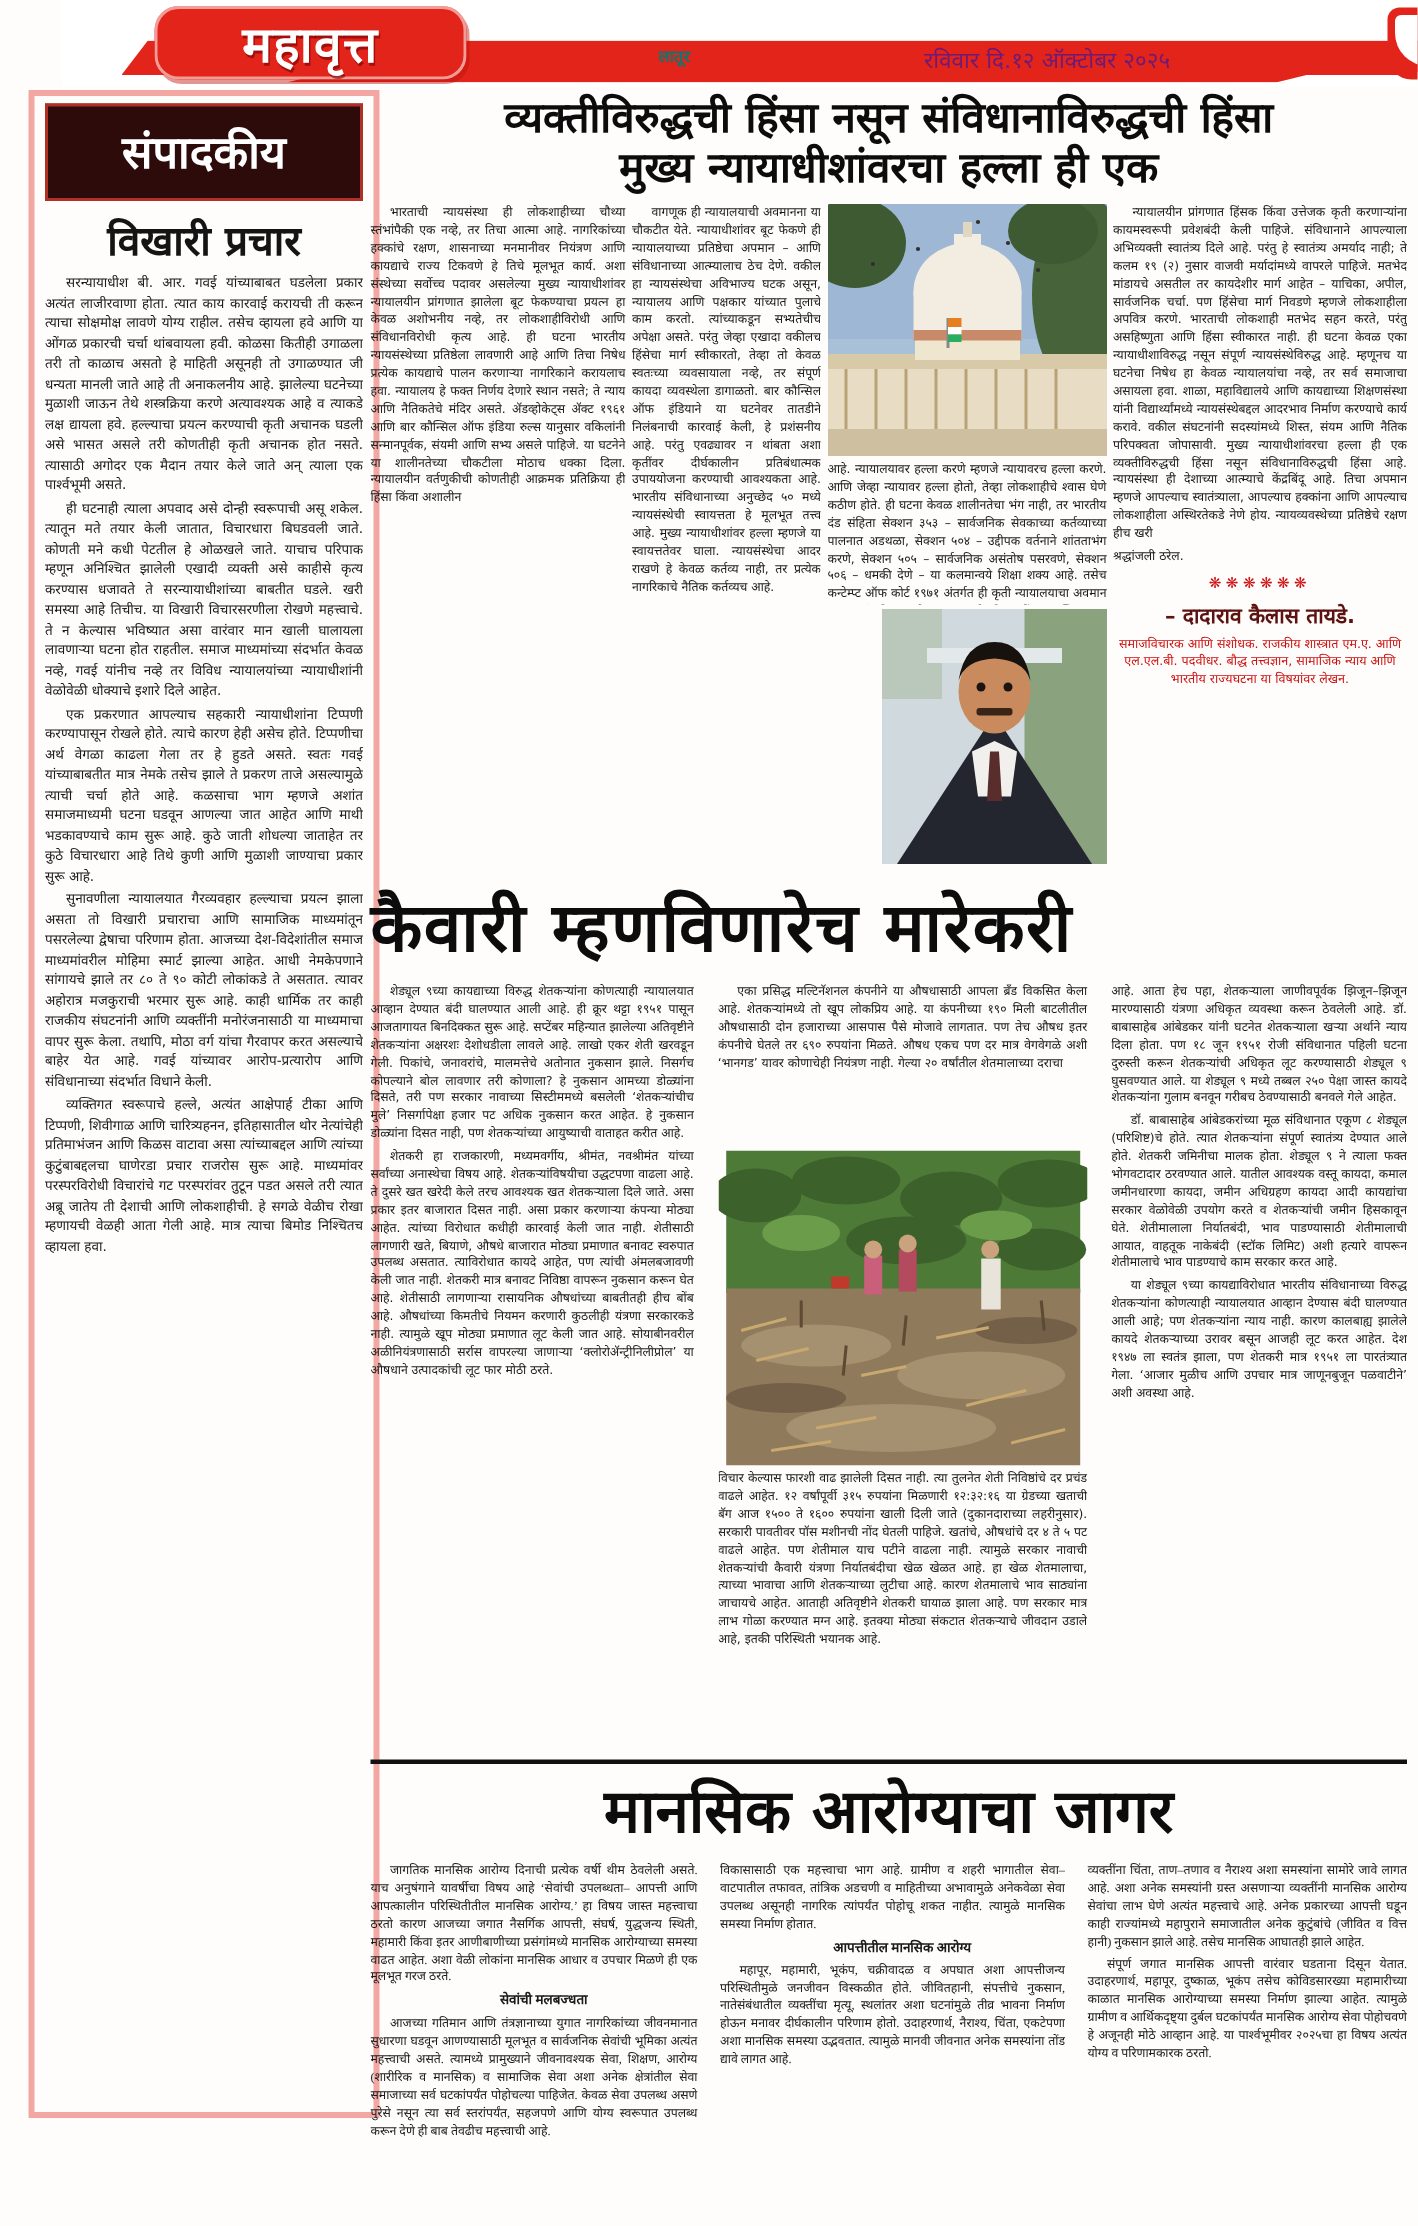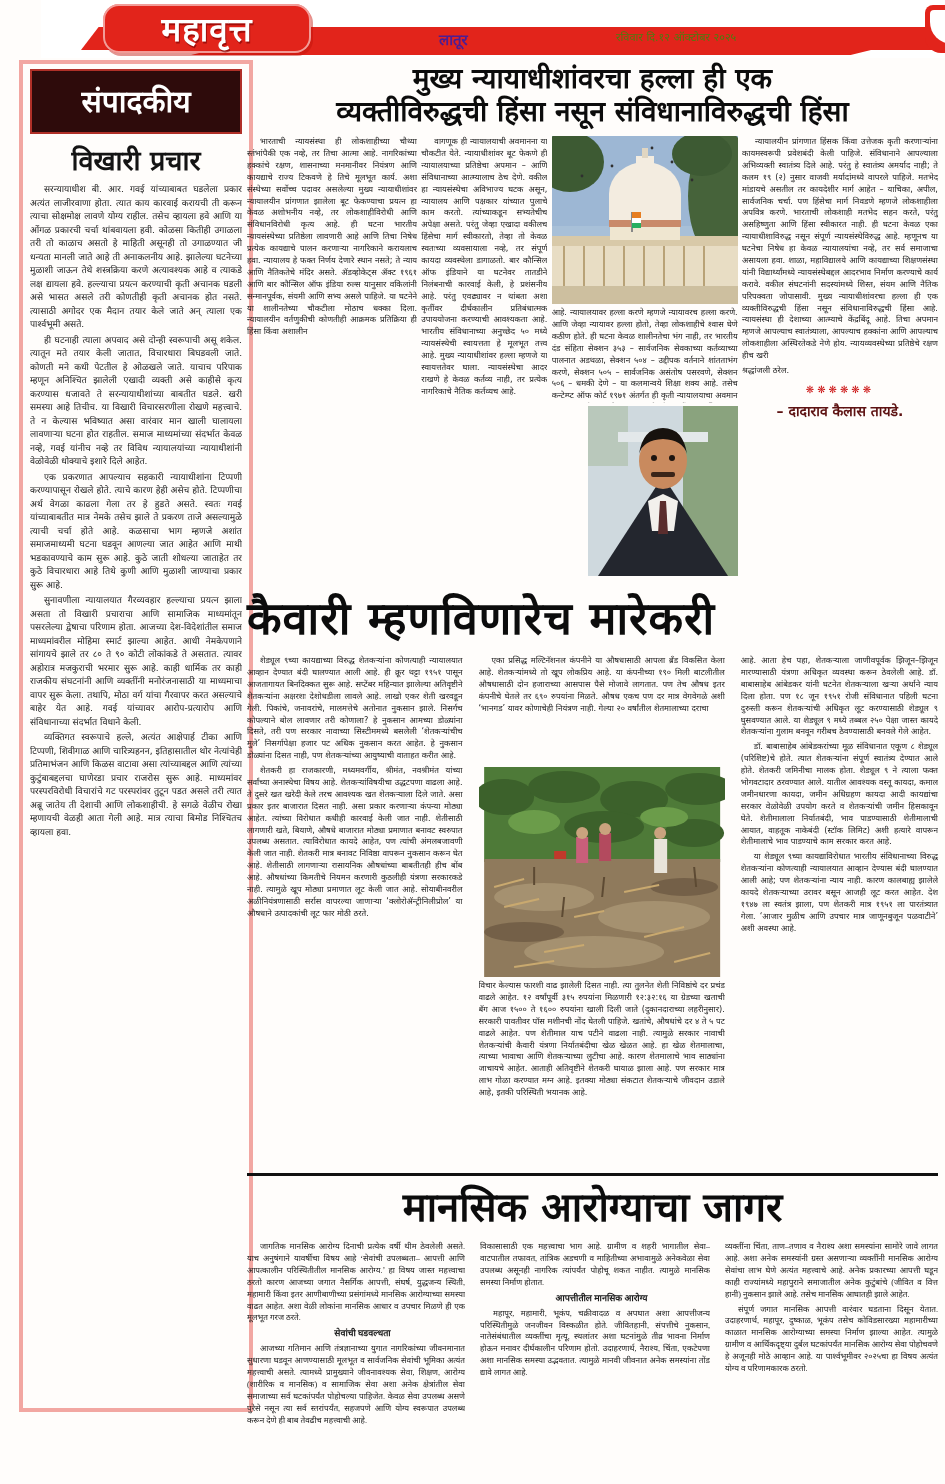--- a/index.html
+++ b/index.html
@@ -11,22 +11,22 @@
   .header{position:absolute;top:0;left:0;width:945px;height:58px;background:#fff;margin-left:41px;}
   .red-band{position:absolute;top:27px;left:40px;width:880px;height:23px;background:#e2241b;
     clip-path:polygon(2% 0,100% 0,98% 100%,0 100%);}
   .red-band2{position:absolute;top:50px;left:150px;width:680px;height:5px;background:#e2241b;
     clip-path:polygon(3% 0,100% 0,97% 100%,0 100%);}
   .masthead-box{position:absolute;left:62px;top:4px;width:208px;height:49px;background:#e2241b;
     border-radius:16px;display:flex;align-items:center;justify-content:center;
     box-shadow:inset 0 0 0 2px rgba(255,255,255,.55), 2px 3px 0 rgba(190,20,10,.45);}
   .masthead-box span{color:#fff;font-size:33px;font-weight:bold;letter-spacing:1px;
     text-shadow:1px 2px 0 rgba(120,0,0,.6);}
-  .edition{position:absolute;left:398px;top:29px;color:#4c1d95;font-size:15px;font-weight:bold;}
-  .dateline{position:absolute;left:575px;top:29px;color:#4d7c0f;font-size:11px;}
+  .edition{position:absolute;left:398px;top:29px;color:#0f766e;font-size:11px;font-weight:bold;}
+  .dateline{position:absolute;left:575px;top:29px;color:#701a75;font-size:15px;}
   .page-badge{position:absolute;right:3px;top:5px;width:58px;height:48px;background:#e2241b;
     border-radius:8px 8px 16px 16px;}
   .page-badge .inner{position:absolute;left:5px;top:5px;right:5px;bottom:9px;background:#fff;
     border-radius:4px 4px 22px 22px;display:flex;align-items:center;justify-content:center;}
   .page-badge .num{color:#d01910;font-size:30px;font-weight:bold;line-height:1;}
   
   .editorial{position:absolute;left:19px;top:60px;width:234px;height:1352px;box-sizing:border-box;
     border:4px solid #f2a7a2;background:#fffdfb;padding:5px 7px;}
   .edit-head{background:#2e0b0b;border:2px solid #b03028;color:#fff;text-align:center;
     font-size:30px;font-weight:bold;padding:9px 0 11px;}
@@ -86,22 +86,22 @@
     <p>ही घटनाही त्याला अपवाद असे दोन्ही स्वरूपाची असू शकेल. त्यातून मते तयार केली जातात, विचारधारा बिघडवली जाते. कोणती मने कधी पेटतील हे ओळखले जाते. याचाच परिपाक म्हणून अनिश्चित झालेली एखादी व्यक्ती असे काहीसे कृत्य करण्यास धजावते ते सरन्यायाधीशांच्या बाबतीत घडले. खरी समस्या आहे तिचीच. या विखारी विचारसरणीला रोखणे महत्त्वाचे. ते न केल्यास भविष्यात असा वारंवार मान खाली घालायला लावणाऱ्या घटना होत राहतील. समाज माध्यमांच्या संदर्भात केवळ नव्हे, गवई यांनीच नव्हे तर विविध न्यायालयांच्या न्यायाधीशांनी वेळोवेळी धोक्याचे इशारे दिले आहेत.</p>
     <p>एक प्रकरणात आपल्याच सहकारी न्यायाधीशांना टिप्पणी करण्यापासून रोखले होते. त्याचे कारण हेही असेच होते. टिप्पणीचा अर्थ वेगळा काढला गेला तर हे हुडते असते. स्वतः गवई यांच्याबाबतीत मात्र नेमके तसेच झाले ते प्रकरण ताजे असल्यामुळे त्याची चर्चा होते आहे. कळसाचा भाग म्हणजे अशांत समाजमाध्यमी घटना घडवून आणल्या जात आहेत आणि माथी भडकावण्याचे काम सुरू आहे. कुठे जाती शोधल्या जाताहेत तर कुठे विचारधारा आहे तिथे कुणी आणि मुळाशी जाण्याचा प्रकार सुरू आहे.</p>
     <p>सुनावणीला न्यायालयात गैरव्यवहार हल्ल्याचा प्रयत्न झाला असता तो विखारी प्रचाराचा आणि सामाजिक माध्यमांतून पसरलेल्या द्वेषाचा परिणाम होता. आजच्या देश-विदेशांतील समाज माध्यमांवरील मोहिमा स्मार्ट झाल्या आहेत. आधी नेमकेपणाने सांगायचे झाले तर ८० ते ९० कोटी लोकांकडे ते असतात. त्यावर अहोरात्र मजकुराची भरमार सुरू आहे. काही धार्मिक तर काही राजकीय संघटनांनी आणि व्यक्तींनी मनोरंजनासाठी या माध्यमाचा वापर सुरू केला. तथापि, मोठा वर्ग यांचा गैरवापर करत असल्याचे बाहेर येत आहे. गवई यांच्यावर आरोप-प्रत्यारोप आणि संविधानाच्या संदर्भात विधाने केली.</p>
     <p>व्यक्तिगत स्वरूपाचे हल्ले, अत्यंत आक्षेपार्ह टीका आणि टिप्पणी, शिवीगाळ आणि चारित्र्यहनन, इतिहासातील थोर नेत्यांचेही प्रतिमाभंजन आणि किळस वाटावा असा त्यांच्याबद्दल आणि त्यांच्या कुटुंबाबद्दलचा घाणेरडा प्रचार राजरोस सुरू आहे. माध्यमांवर परस्परविरोधी विचारांचे गट परस्परांवर तुटून पडत असले तरी त्यात अब्रू जातेय ती देशाची आणि लोकशाहीची. हे सगळे वेळीच रोखा म्हणायची वेळही आता गेली आहे. मात्र त्याचा बिमोड निश्चितच व्हायला हवा.</p>
   </div>
 </div>
 
 <div class="main">
 
   <div>
+    <div class="h1">व्यक्तीविरुद्धची हिंसा नसून संविधानाविरुद्धची हिंसा</div>
     <div class="h1">मुख्य न्यायाधीशांवरचा हल्ला ही एक</div>
-    <div class="h1">व्यक्तीविरुद्धची हिंसा नसून संविधानाविरुद्धची हिंसा</div>
     <div class="cols a1-cols">
       <div class="col a1c1">
         <p>भारताची न्यायसंस्था ही लोकशाहीच्या चौथ्या स्तंभांपैकी एक नव्हे, तर तिचा आत्मा आहे. नागरिकांच्या हक्कांचे रक्षण, शासनाच्या मनमानीवर नियंत्रण आणि कायद्याचे राज्य टिकवणे हे तिचे मूलभूत कार्य. अशा संस्थेच्या सर्वोच्च पदावर असलेल्या मुख्य न्यायाधीशांवर न्यायालयीन प्रांगणात झालेला बूट फेकण्याचा प्रयत्न हा केवळ अशोभनीय नव्हे, तर लोकशाहीविरोधी आणि संविधानविरोधी कृत्य आहे. ही घटना भारतीय न्यायसंस्थेच्या प्रतिष्ठेला लावणारी आहे आणि तिचा निषेध प्रत्येक कायद्याचे पालन करणाऱ्या नागरिकाने करायलाच हवा. न्यायालय हे फक्त निर्णय देणारे स्थान नसते; ते न्याय आणि नैतिकतेचे मंदिर असते. ॲडव्होकेट्स ॲक्ट १९६१ आणि बार कौन्सिल ऑफ इंडिया रुल्स यानुसार वकिलांनी सन्मानपूर्वक, संयमी आणि सभ्य असले पाहिजे. या घटनेने या शालीनतेच्या चौकटीला मोठाच धक्का दिला. न्यायालयीन वर्तणुकीची कोणतीही आक्रमक प्रतिक्रिया ही हिंसा किंवा अशालीन</p>
       </div>
       <div class="col a1c2">
         <p>वागणूक ही न्यायालयाची अवमानना या चौकटीत येते. न्यायाधीशांवर बूट फेकणे ही न्यायालयाच्या प्रतिष्ठेचा अपमान – आणि संविधानाच्या आत्म्यालाच ठेच देणे. वकील हा न्यायसंस्थेचा अविभाज्य घटक असून, न्यायालय आणि पक्षकार यांच्यात पुलाचे काम करतो. त्यांच्याकडून सभ्यतेचीच अपेक्षा असते. परंतु जेव्हा एखादा वकीलच हिंसेचा मार्ग स्वीकारतो, तेव्हा तो केवळ स्वतःच्या व्यवसायाला नव्हे, तर संपूर्ण कायदा व्यवस्थेला डागाळतो. बार कौन्सिल ऑफ इंडियाने या घटनेवर तातडीने निलंबनाची कारवाई केली, हे प्रशंसनीय आहे. परंतु एवढ्यावर न थांबता अशा कृतींवर दीर्घकालीन प्रतिबंधात्मक उपाययोजना करण्याची आवश्यकता आहे. भारतीय संविधानाच्या अनुच्छेद ५० मध्ये न्यायसंस्थेची स्वायत्तता हे मूलभूत तत्त्व आहे. मुख्य न्यायाधीशांवर हल्ला म्हणजे या स्वायत्ततेवर घाला. न्यायसंस्थेचा आदर राखणे हे केवळ कर्तव्य नाही, तर प्रत्येक नागरिकाचे नैतिक कर्तव्यच आहे.</p>
       </div>
       <div class="col a1c3">
         <svg class="photo" viewBox="0 0 186 168" width="186" height="168">
           <rect width="186" height="168" fill="#a8c0d8"></rect>
@@ -156,20 +156,21 @@
           <rect x="63" y="66" width="24" height="5" rx="2" fill="#3a2418"></rect>
           <circle cx="66" cy="52" r="3" fill="#1c1410"></circle>
           <circle cx="84" cy="52" r="3" fill="#1c1410"></circle>
         </svg>
       </div>
       <div class="col a1c4">
         <p>न्यायालयीन प्रांगणात हिंसक किंवा उत्तेजक कृती करणाऱ्यांना कायमस्वरूपी प्रवेशबंदी केली पाहिजे. संविधानाने आपल्याला अभिव्यक्ती स्वातंत्र्य दिले आहे. परंतु हे स्वातंत्र्य अमर्याद नाही; ते कलम १९ (२) नुसार वाजवी मर्यादांमध्ये वापरले पाहिजे. मतभेद मांडायचे असतील तर कायदेशीर मार्ग आहेत – याचिका, अपील, सार्वजनिक चर्चा. पण हिंसेचा मार्ग निवडणे म्हणजे लोकशाहीला अपवित्र करणे. भारताची लोकशाही मतभेद सहन करते, परंतु असहिष्णुता आणि हिंसा स्वीकारत नाही. ही घटना केवळ एका न्यायाधीशाविरुद्ध नसून संपूर्ण न्यायसंस्थेविरुद्ध आहे. म्हणूनच या घटनेचा निषेध हा केवळ न्यायालयांचा नव्हे, तर सर्व समाजाचा असायला हवा. शाळा, महाविद्यालये आणि कायद्याच्या शिक्षणसंस्था यांनी विद्यार्थ्यांमध्ये न्यायसंस्थेबद्दल आदरभाव निर्माण करण्याचे कार्य करावे. वकील संघटनांनी सदस्यांमध्ये शिस्त, संयम आणि नैतिक परिपक्वता जोपासावी. मुख्य न्यायाधीशांवरचा हल्ला ही एक व्यक्तीविरुद्धची हिंसा नसून संविधानाविरुद्धची हिंसा आहे. न्यायसंस्था ही देशाच्या आत्म्याचे केंद्रबिंदू आहे. तिचा अपमान म्हणजे आपल्याच स्वातंत्र्याला, आपल्याच हक्कांना आणि आपल्याच लोकशाहीला अस्थिरतेकडे नेणे होय. न्यायव्यवस्थेच्या प्रतिष्ठेचे रक्षण हीच खरी</p>
         <p class="closing" style="text-indent:0">श्रद्धांजली ठरेल.</p>
         <div class="stars">❋❋❋❋❋❋</div>
         <div class="byline-name">– दादाराव कैलास तायडे.</div>
+        <div class="byline-detail">समाजविचारक आणि संशोधक. राजकीय शास्त्रात एम.ए. आणि एल.एल.बी. पदवीधर. बौद्ध तत्त्वज्ञान, सामाजिक न्याय आणि भारतीय राज्यघटना या विषयांवर लेखन.</div>
       </div>
     </div>
   </div>
 
   <div>
     <div class="h2">कैवारी म्हणविणारेच मारेकरी</div>
     <div class="cols a2-cols">
       <div class="col a2c1">
         <p>शेड्यूल ९च्या कायद्याच्या विरुद्ध शेतकऱ्यांना कोणत्याही न्यायालयात आव्हान देण्यात बंदी घालण्यात आली आहे. ही क्रूर थट्टा १९५१ पासून आजतागायत बिनदिक्कत सुरू आहे. सप्टेंबर महिन्यात झालेल्या अतिवृष्टीने शेतकऱ्यांना अक्षरशः देशोधडीला लावले आहे. लाखो एकर शेती खरवडून गेली. पिकांचे, जनावरांचे, मालमत्तेचे अतोनात नुकसान झाले. निसर्गच कोपल्याने बोल लावणार तरी कोणाला? हे नुकसान आमच्या डोळ्यांना दिसते, तरी पण सरकार नावाच्या सिस्टीममध्ये बसलेली ‘शेतकऱ्यांचीच मुले’ निसर्गापेक्षा हजार पट अधिक नुकसान करत आहेत. हे नुकसान डोळ्यांना दिसत नाही, पण शेतकऱ्यांच्या आयुष्याची वाताहत करीत आहे.</p>
         <p>शेतकरी हा राजकारणी, मध्यमवर्गीय, श्रीमंत, नवश्रीमंत यांच्या सर्वांच्या अनास्थेचा विषय आहे. शेतकऱ्यांविषयीचा उद्धटपणा वाढला आहे. ते दुसरे खत खरेदी केले तरच आवश्यक खत शेतकऱ्याला दिले जाते. असा प्रकार इतर बाजारात दिसत नाही. असा प्रकार करणाऱ्या कंपन्या मोठ्या आहेत. त्यांच्या विरोधात कधीही कारवाई केली जात नाही. शेतीसाठी लागणारी खते, बियाणे, औषधे बाजारात मोठ्या प्रमाणात बनावट स्वरुपात उपलब्ध असतात. त्याविरोधात कायदे आहेत, पण त्यांची अंमलबजावणी केली जात नाही. शेतकरी मात्र बनावट निविष्ठा वापरून नुकसान करून घेत आहे. शेतीसाठी लागणाऱ्या रासायनिक औषधांच्या बाबतीतही हीच बोंब आहे. औषधांच्या किमतीचे नियमन करणारी कुठलीही यंत्रणा सरकारकडे नाही. त्यामुळे खूप मोठ्या प्रमाणात लूट केली जात आहे. सोयाबीनवरील अळीनियंत्रणासाठी सर्रास वापरल्या जाणाऱ्या ‘क्लोरोॲन्ट्रीनिलीप्रोल’ या औषधाने उत्पादकांची लूट फार मोठी ठरते.</p>
@@ -240,21 +241,21 @@
     </div>
   </div>
 
   <hr class="rule">
 
   <div>
     <div class="h3">मानसिक आरोग्याचा जागर</div>
     <div class="cols a3-cols">
       <div class="col a3c">
         <p>जागतिक मानसिक आरोग्य दिनाची प्रत्येक वर्षी थीम ठेवलेली असते. याच अनुषंगाने यावर्षीचा विषय आहे ‘सेवांची उपलब्धता– आपत्ती आणि आपत्कालीन परिस्थितीतील मानसिक आरोग्य.’ हा विषय जास्त महत्त्वाचा ठरतो कारण आजच्या जगात नैसर्गिक आपत्ती, संघर्ष, युद्धजन्य स्थिती, महामारी किंवा इतर आणीबाणीच्या प्रसंगांमध्ये मानसिक आरोग्याच्या समस्या वाढत आहेत. अशा वेळी लोकांना मानसिक आधार व उपचार मिळणे ही एक मूलभूत गरज ठरते.</p>
-        <p class="subhead">सेवांची घडवल्धता</p>
+        <p class="subhead">सेवांची मलबज्धता</p>
         <p>आजच्या गतिमान आणि तंत्रज्ञानाच्या युगात नागरिकांच्या जीवनमानात सुधारणा घडवून आणण्यासाठी मूलभूत व सार्वजनिक सेवांची भूमिका अत्यंत महत्त्वाची असते. त्यामध्ये प्रामुख्याने जीवनावश्यक सेवा, शिक्षण, आरोग्य (शारीरिक व मानसिक) व सामाजिक सेवा अशा अनेक क्षेत्रांतील सेवा समाजाच्या सर्व घटकांपर्यंत पोहोचल्या पाहिजेत. केवळ सेवा उपलब्ध असणे पुरेसे नसून त्या सर्व स्तरांपर्यंत, सहजपणे आणि योग्य स्वरूपात उपलब्ध करून देणे ही बाब तेवढीच महत्त्वाची आहे.</p>
       </div>
       <div class="col a3c2">
         <p style="text-indent:0">विकासासाठी एक महत्त्वाचा भाग आहे. ग्रामीण व शहरी भागातील सेवा–वाटपातील तफावत, तांत्रिक अडचणी व माहितीच्या अभावामुळे अनेकवेळा सेवा उपलब्ध असूनही नागरिक त्यांपर्यंत पोहोचू शकत नाहीत. त्यामुळे मानसिक समस्या निर्माण होतात.</p>
         <p class="subhead">आपत्तीतील मानसिक आरोग्य</p>
         <p>महापूर, महामारी, भूकंप, चक्रीवादळ व अपघात अशा आपत्तीजन्य परिस्थितीमुळे जनजीवन विस्कळीत होते. जीवितहानी, संपत्तीचे नुकसान, नातेसंबंधातील व्यक्तींचा मृत्यू, स्थलांतर अशा घटनांमुळे तीव्र भावना निर्माण होऊन मनावर दीर्घकालीन परिणाम होतो. उदाहरणार्थ, नैराश्य, चिंता, एकटेपणा अशा मानसिक समस्या उद्भवतात. त्यामुळे मानवी जीवनात अनेक समस्यांना तोंड द्यावे लागत आहे.</p>
       </div>
       <div class="col a3c3">
         <p style="text-indent:0">व्यक्तींना चिंता, ताण–तणाव व नैराश्य अशा समस्यांना सामोरे जावे लागत आहे. अशा अनेक समस्यांनी ग्रस्त असणाऱ्या व्यक्तींनी मानसिक आरोग्य सेवांचा लाभ घेणे अत्यंत महत्त्वाचे आहे. अनेक प्रकारच्या आपत्ती घडून काही राज्यांमध्ये महापुराने समाजातील अनेक कुटुंबांचे (जीवित व वित्त हानी) नुकसान झाले आहे. तसेच मानसिक आघातही झाले आहेत.</p>
         <p>संपूर्ण जगात मानसिक आपत्ती वारंवार घडताना दिसून येतात. उदाहरणार्थ, महापूर, दुष्काळ, भूकंप तसेच कोविडसारख्या महामारीच्या काळात मानसिक आरोग्याच्या समस्या निर्माण झाल्या आहेत. त्यामुळे ग्रामीण व आर्थिकदृष्ट्या दुर्बल घटकांपर्यंत मानसिक आरोग्य सेवा पोहोचवणे हे अजूनही मोठे आव्हान आहे. या पार्श्वभूमीवर २०२५चा हा विषय अत्यंत योग्य व परिणामकारक ठरतो.</p>

